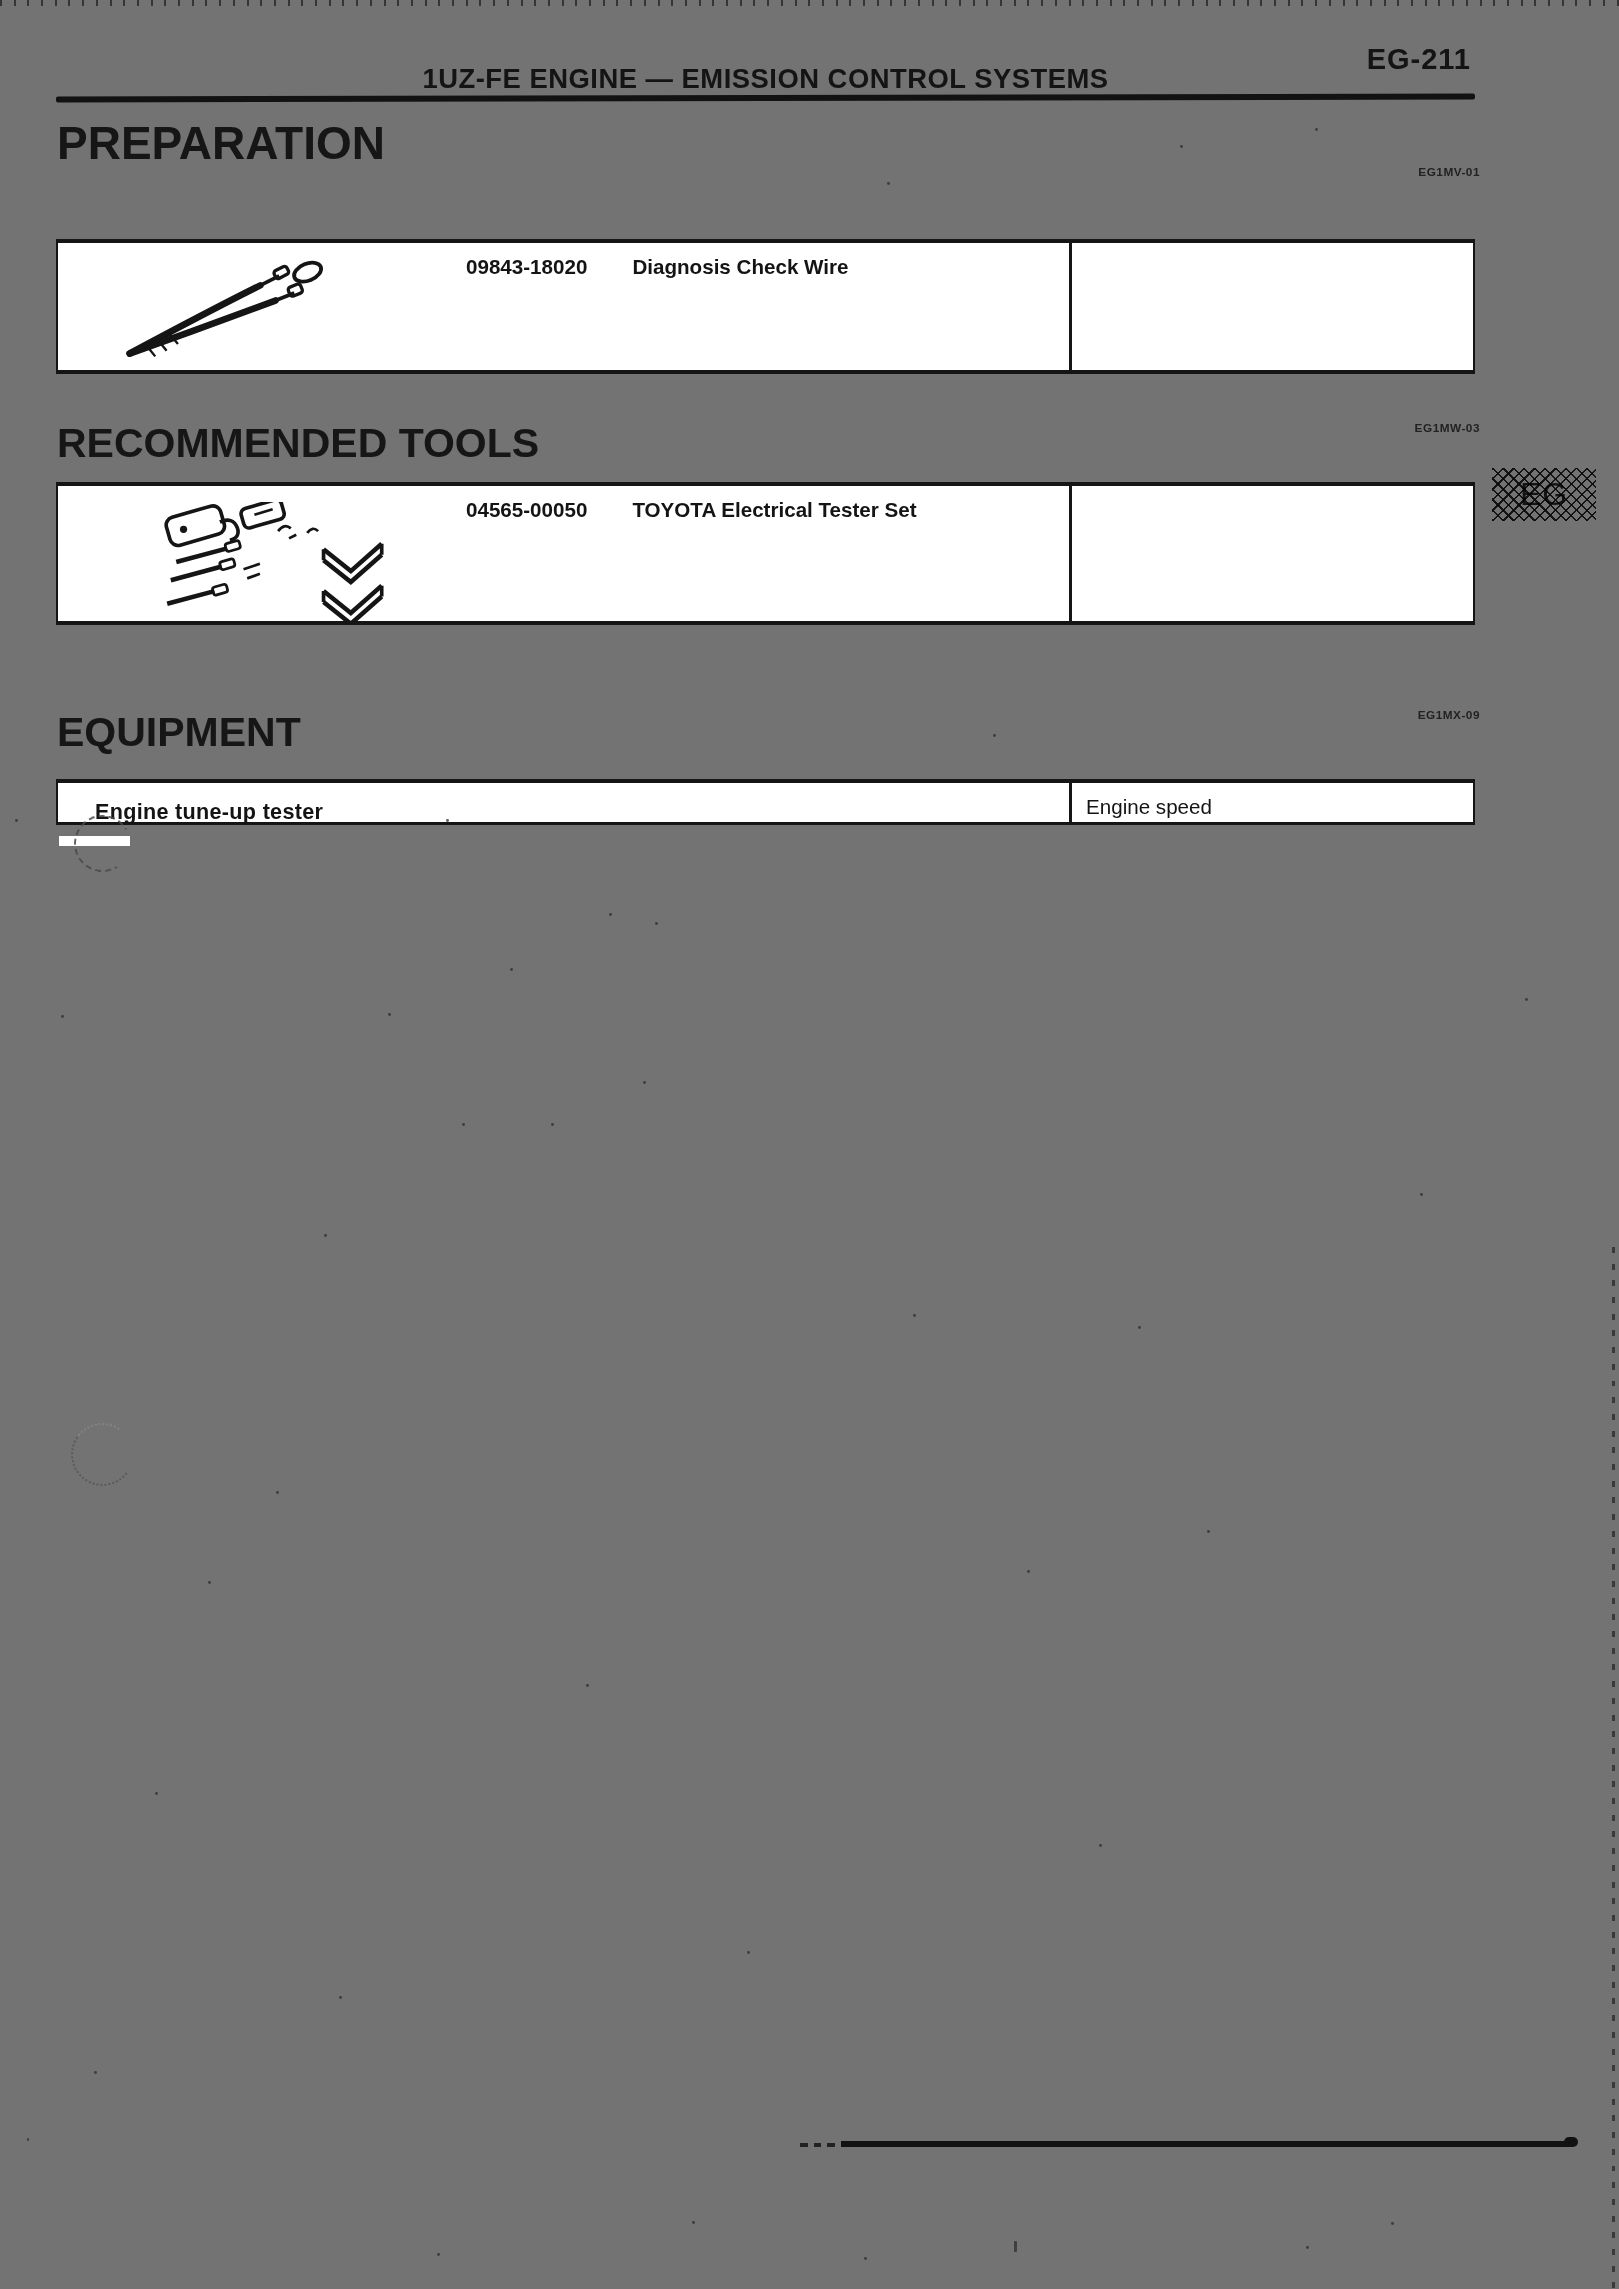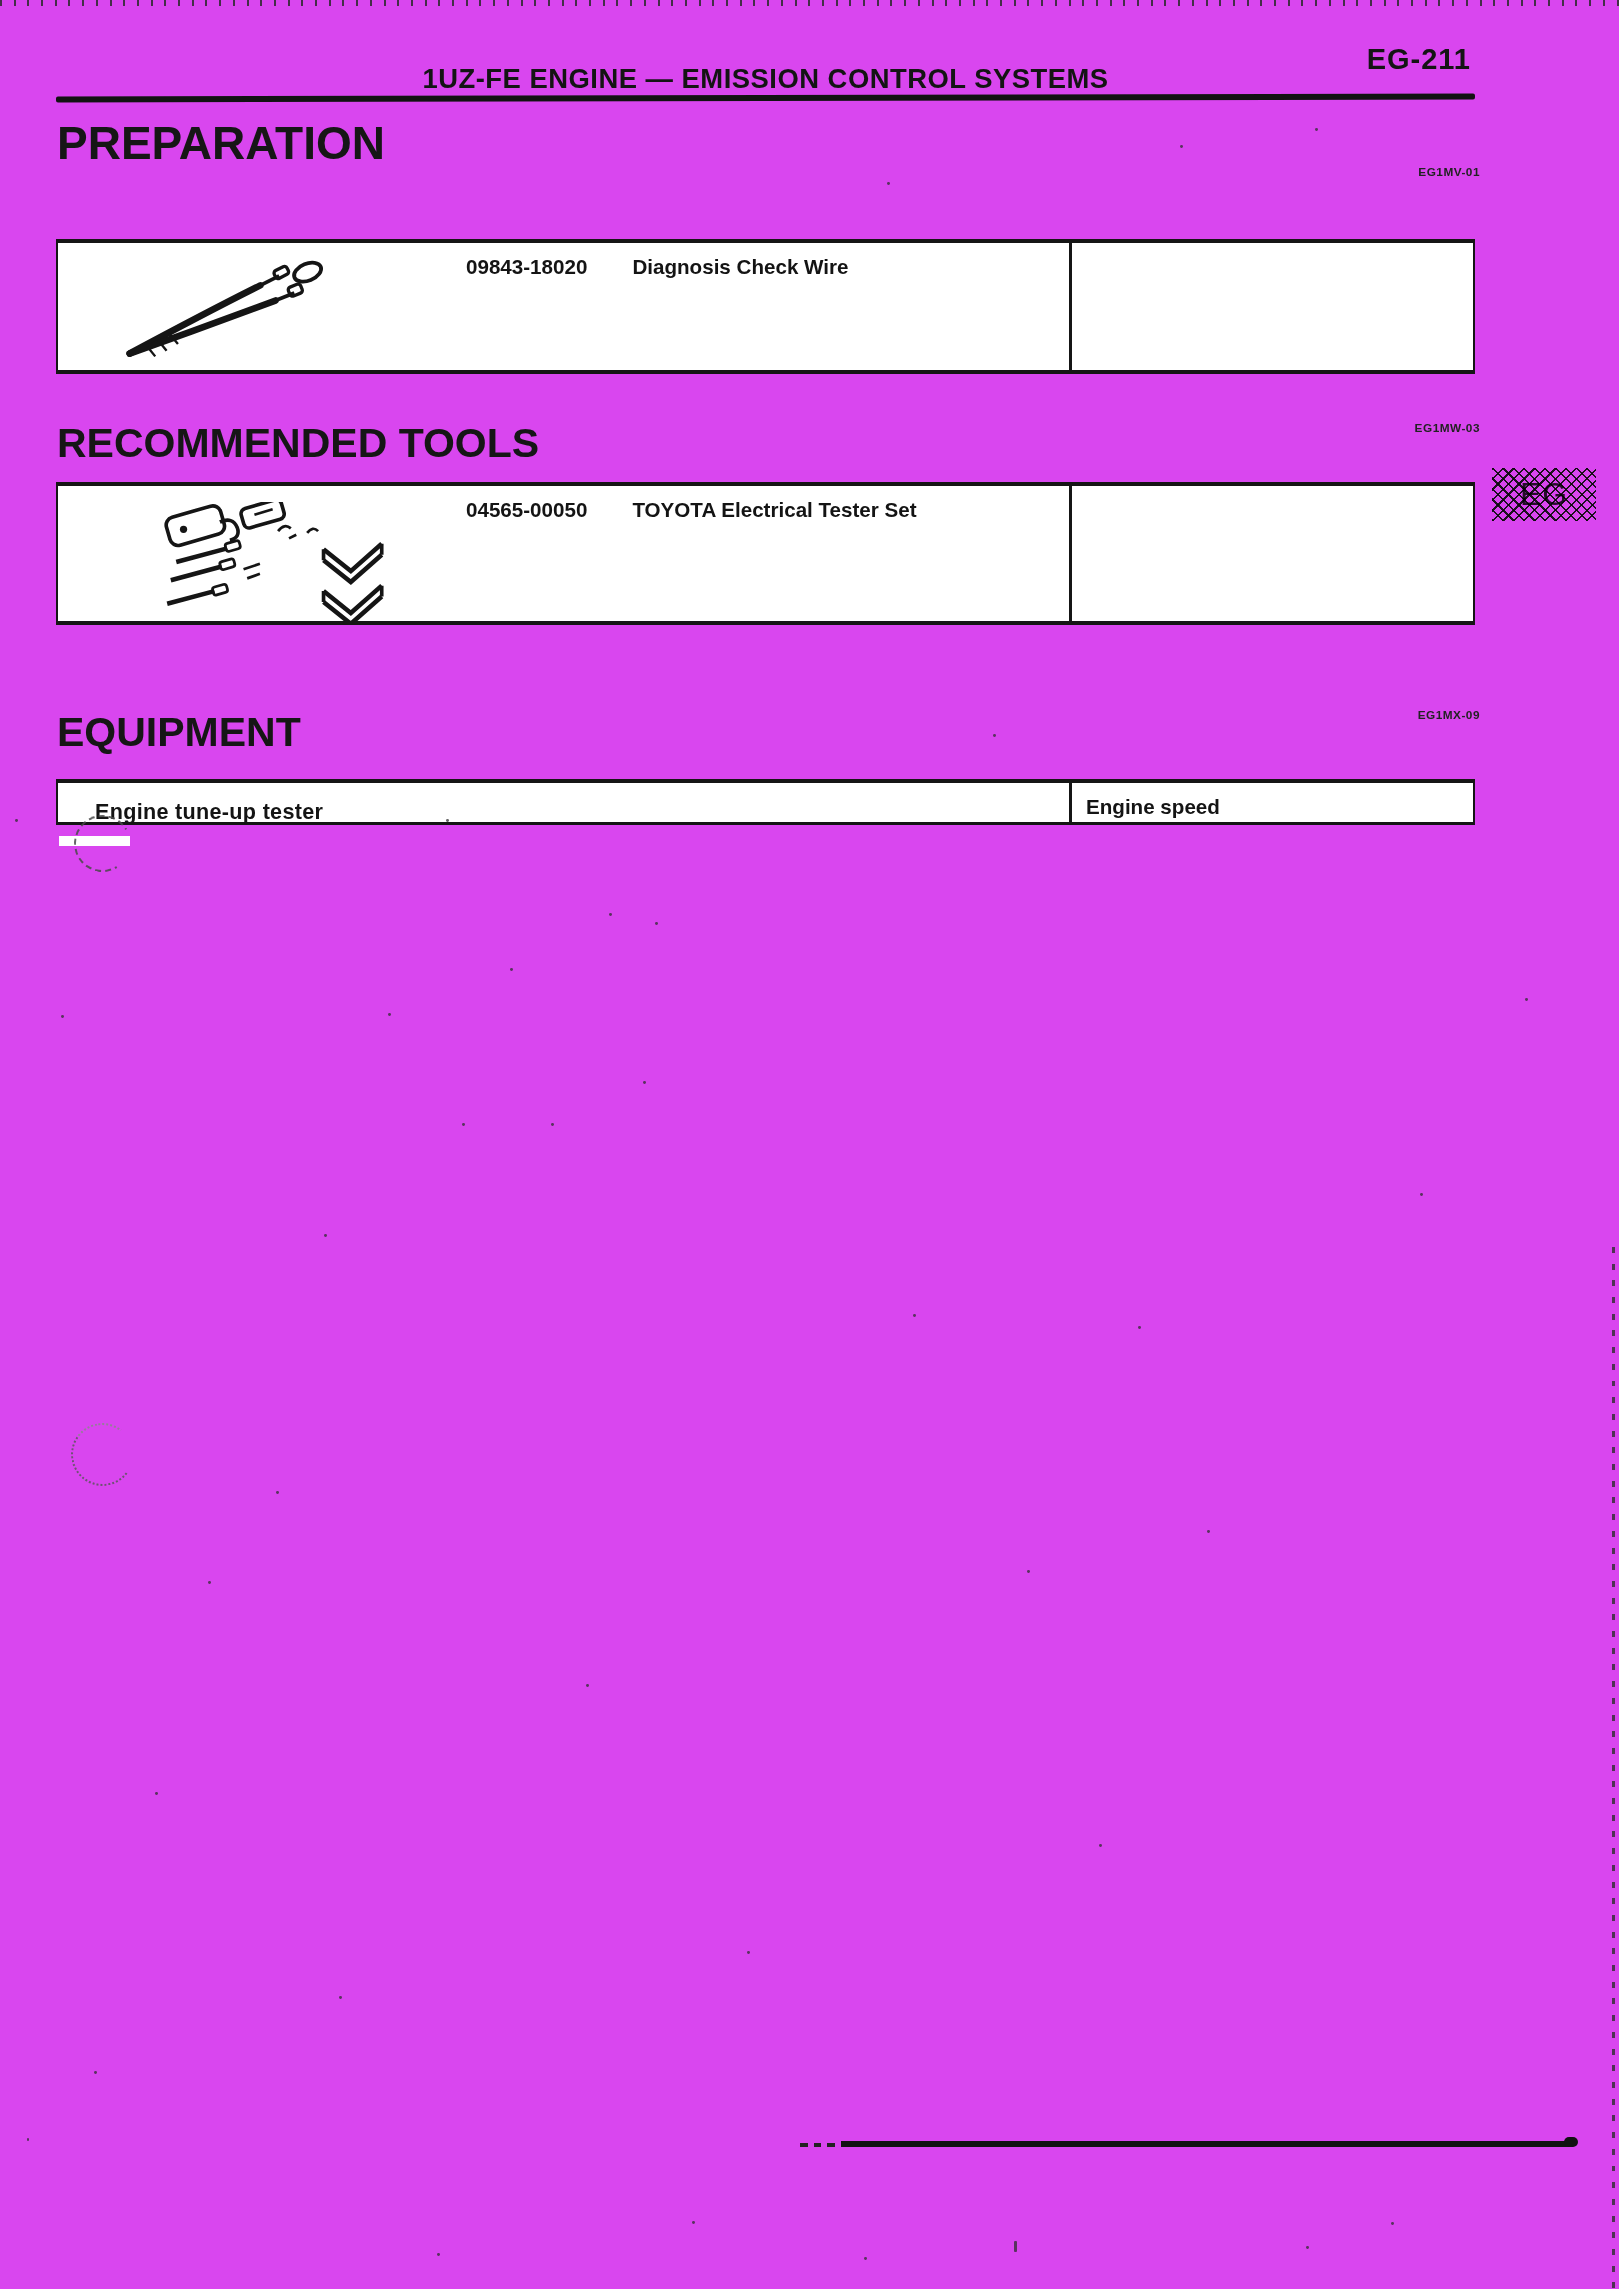--- a/index.html
+++ b/index.html
@@ -1,20 +1,20 @@
 <!DOCTYPE html>
 <html><head>
 <meta charset="utf-8">
 <style>
   html,body{margin:0;padding:0;background:#e8e8e8;}
   .page{
     position:relative;
     width:1619px;height:2290px;
     margin:0 auto;
-    background:#d946ef;
+    background:#737373;
     color:#141414;
     font-family:"Liberation Sans", sans-serif;
     overflow:hidden;
   }
   
   .top-dots{
     position:absolute;left:0;top:8;width:1619px;height:5.9px;
     background:repeating-linear-gradient(90deg,#2a2a2a 0 2px,transparent 2px 13.7px);
     opacity:.85;
   }
@@ -67,21 +67,21 @@
   }
   .illus{position:absolute;}
   .illus-wire{left:57px;top:13.7px;}
   .illus-tools{left:94px;top:15.7px;}
   .eq-item{
     position:absolute;left:37px;top:15.7px;
     font-size:21.6px;font-weight:600;letter-spacing:0.3px;
   }
   .eq-use{
     position:absolute;left:1028px;top:11.8px;
-    font-size:20.6px;font-weight:700;
+    font-size:20.6px;font-weight:400;
   }
   
   .eg-tab{
     position:absolute;left:1492px;top:468px;width:104px;height:53px;
     background:
       repeating-linear-gradient(45deg,rgba(10,10,10,.9) 0 1.6px,transparent 1.6px 7.4px),
       repeating-linear-gradient(135deg,rgba(10,10,10,.9) 0 1.6px,transparent 1.6px 7.4px);
     display:flex;align-items:center;justify-content:center;
   }
   .eg-tab span{

